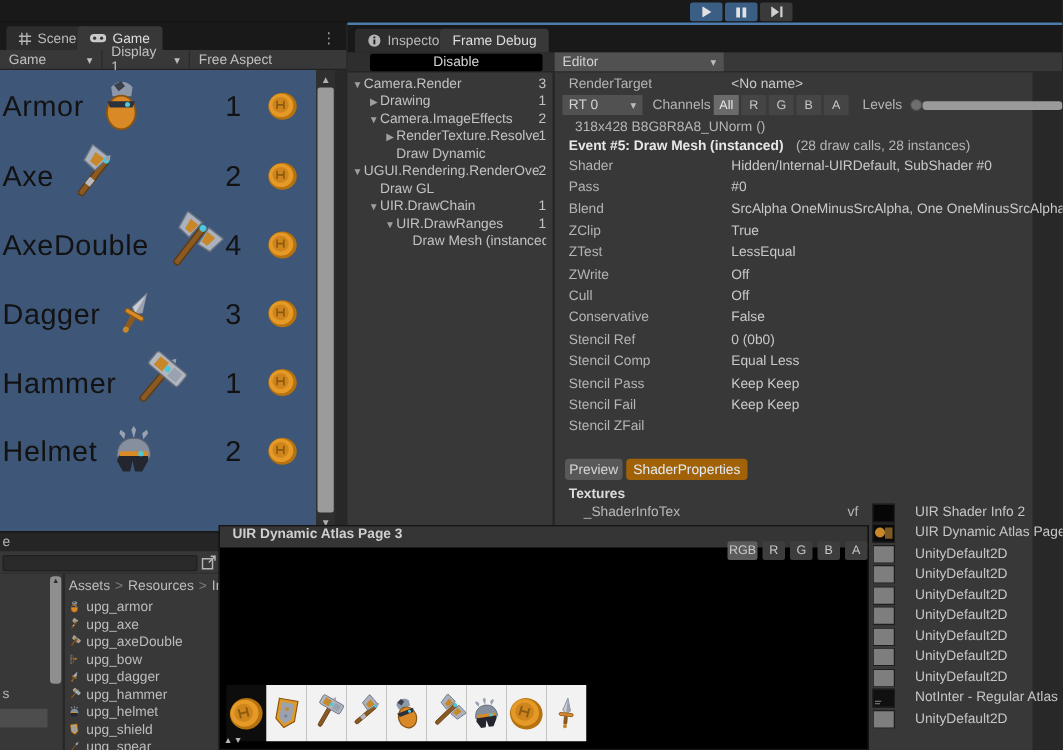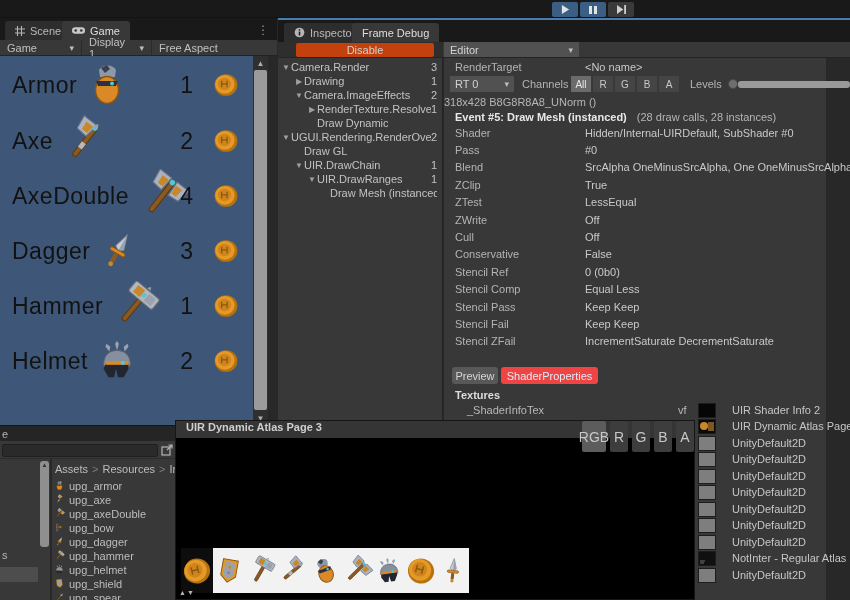--- a/index.html
+++ b/index.html
@@ -23,36 +23,36 @@
   .tab.inactive{background:#2d2d2d}
   .kebab{position:absolute;right:8px;top:5px;color:#9a9a9a;font-size:12px}
   .gv-toolbar{left:0;top:40px;width:277px;height:16px;background:#383838;border-bottom:1px solid #232323;
     display:flex;align-items:center;font-size:11px;color:#c0c0c0}
   .gv-toolbar .seg{display:flex;align-items:center;gap:18px;padding:0 7px;height:100%;border-right:1px solid #2a2a2a}
   .gv-toolbar .seg:last-child{border-right:none}
   .dd-arrow{font-size:9px;color:#bdbdbd}
 
   .gameview{left:0;top:56px;width:253px;height:369px;background:#3e5778;overflow:hidden}
   .gitem{position:absolute;left:0;width:253px;height:54px;display:flex;align-items:center}
-  .gname{font-size:23px;color:#121212;margin-left:12px;letter-spacing:.5px}
+  .gname{font-size:23px;color:#121212;margin-left:2px;letter-spacing:.5px}
   .gicon{margin-left:6px;flex:0 0 auto}
   .gqty{position:absolute;right:60px;font-size:23px;color:#121212}
   .gcoin{position:absolute;right:14px;width:26px;height:26px}
   .gv-scroll{left:253px;top:56px;width:15px;height:369px;background:#2f2f2f}
   .gv-scroll .sarr{position:absolute;left:0;width:15px;height:14px;display:flex;align-items:center;
     justify-content:center;font-size:8px;color:#aeaeae;background:#2f2f2f}
   .gv-thumb{position:absolute;left:1px;top:14px;width:13px;height:340px;background:#9b9b9b;border-radius:2px}
   .gv-edge{left:268px;top:56px;width:10px;height:369px;background:#282828}
 
   
   .focusline{left:278px;top:18px;width:572px;height:2px;background:#4a7dac}
   .rt-tabbar{left:278px;top:20px;width:572px;height:22px;background:#191919}
   .ctrl-left{left:278px;top:42px;width:165px;height:16px;background:#2e2e2e;border-bottom:1px solid #242424}
   .ctrl-right{left:443px;top:42px;width:407px;height:16px;background:#383838;border-bottom:1px solid #242424}
-  .disable-btn{position:absolute;left:18px;top:1px;width:138px;height:14px;background:#c2410c;border-radius:2px;
+  .disable-btn{position:absolute;left:18px;top:1px;width:138px;height:14px;background:#000000;border-radius:2px;
     display:flex;align-items:center;justify-content:center;color:#d3d3d3;font-size:11px}
   .editor-dd{position:absolute;left:1px;top:0;width:135px;height:15px;background:#515151;
     display:flex;align-items:center;justify-content:space-between;padding:0 6px;color:#d3d3d3}
 
   .treepanel{left:278px;top:58px;width:165px;height:542px;background:#383838;border-right:1px solid #232323}
   .trow{position:absolute;left:0;width:164px;height:14px;display:flex;align-items:center;color:#c2c2c2}
   .arr{display:inline-block;width:10px;font-size:8px;color:#9f9f9f;text-align:center;flex:0 0 10px}
   .tlabel{white-space:nowrap;overflow:hidden;flex:1 1 auto}
   .tcount{flex:0 0 auto;padding-right:5px;color:#c2c2c2}
 
@@ -72,22 +72,22 @@
   .btn{position:absolute;height:17px;border-radius:3px;display:flex;align-items:center;justify-content:center;
     font-size:11px;color:#d6d6d6}
   .texrow{position:absolute;left:0;width:406px;height:16px;display:flex;align-items:center}
   .swatch{position:absolute;left:254px;width:18px;height:15px;border:1px solid #1d1d1d}
   .texname{position:absolute;left:288px;color:#c6c6c6;white-space:nowrap}
 
   
   .atlaswin{left:175px;top:420px;width:520px;height:180px;background:#000;border:1px solid #161616;z-index:20}
   .atlas-title{position:absolute;left:0;top:0;width:518px;height:17px;background:#353535;
     display:flex;font-weight:bold;color:#cfcfcf;padding-left:10px}
-  .awbtn{position:absolute;top:0;height:31px;display:flex;align-items:center;justify-content:center;
-    font-size:14px;color:#c8c8c8;background:#3d3d3d;border-radius:2px}
+  .awbtn{position:absolute;top:12px;height:15px;display:flex;align-items:center;justify-content:center;
+    font-size:10px;color:#c8c8c8;background:#3d3d3d;border-radius:2px}
   .awbtn.sel{background:#5c5c5c}
   .strip{position:absolute;left:5px;top:127px;display:flex}
   .tile{width:32px;height:45px;background:#f2f2f2;overflow:hidden;display:flex;align-items:center;justify-content:center}
   .tile.dark{background:#0d0d0d}
   .updown{position:absolute;left:3px;top:168px;font-size:7px;color:#b5b5b5;letter-spacing:1px}
 
   
   .proj-tabstrip{left:0;top:425px;width:175px;height:16px;background:#252525;color:#b5b5b5;
     display:flex;align-items:center;padding-left:2px;border-top:1px solid #151515}
   .proj-search{left:0;top:441px;width:175px;height:18px;background:#383838;border-bottom:1px solid #2c2c2c}
@@ -407,21 +407,21 @@
     <span class="abs kv-label" style="left:78px;top:20px">Channels</span>
     <div class="chbtn sel" style="left:127px">All</div>
     <div class="chbtn" style="left:149px">R</div>
     <div class="chbtn" style="left:171px">G</div>
     <div class="chbtn" style="left:193px">B</div>
     <div class="chbtn" style="left:215px">A</div>
     <span class="abs kv-label" style="left:246px;top:20px">Levels</span>
     <span class="abs levels-knob" style="left:284px"></span>
     <div class="abs levels-track" style="left:294px;width:112px"></div>
 
-    <span class="abs dimtext" style="left:0;top:38px">318x428 B8G8R8A8_UNorm ()</span>
+    <span class="abs dimtext" style="left:16px;top:38px">318x428 B8G8R8A8_UNorm ()</span>
     <span class="abs" style="left:11px;top:53px">
       <b class="evt">Event #5: Draw Mesh (instanced)</b>
       <span class="dimtext" style="margin-left:7px">(28 draw calls, 28 instances)</span>
     </span>
 
     <div class="props">
       <div class="prow">
         <span class="pl">Shader</span>
         <span class="pv">Hidden/Internal-UIRDefault, SubShader #0</span>
       </div>
@@ -464,26 +464,25 @@
       <div class="prow">
         <span class="pl">Stencil Pass</span>
         <span class="pv">Keep Keep</span>
       </div>
       <div class="prow">
         <span class="pl">Stencil Fail</span>
         <span class="pv">Keep Keep</span>
       </div>
       <div class="prow">
         <span class="pl">Stencil ZFail</span>
-        <span class="pv">IncrementSaturate DecrementSaturate</span>
       </div>
     </div>
 
     <div class="btn" style="left:8px;top:309px;width:46px;background:#585858">Preview</div>
-    <div class="btn" style="left:57px;top:309px;width:97px;background:#ef4444;color:#e2ebf5">ShaderProperties</div>
+    <div class="btn" style="left:57px;top:309px;width:97px;background:#a16207;color:#e2ebf5">ShaderProperties</div>
 
     <b class="abs" style="left:11px;top:331px;color:#dcdcdc">Textures</b>
 
     <div class="texrow" style="top:344px">
       <span style="position:absolute;left:23px;color:#b8b8b8">_ShaderInfoTex</span>
       <span style="position:absolute;left:234px;color:#b8b8b8">vf</span>
       <span class="swatch" style="background:#060606"></span>
       <span class="texname">UIR Shader Info 2</span>
     </div>
     <div class="texrow" style="top:360px">

